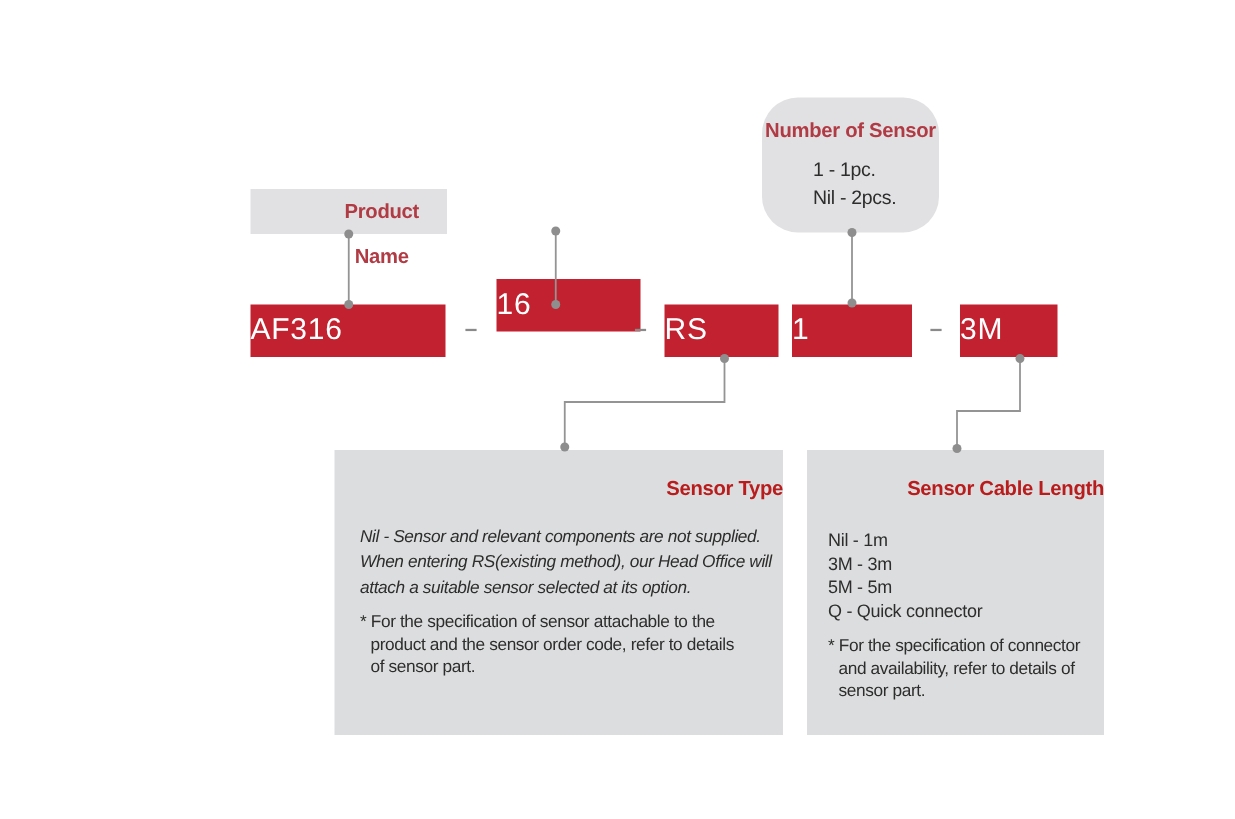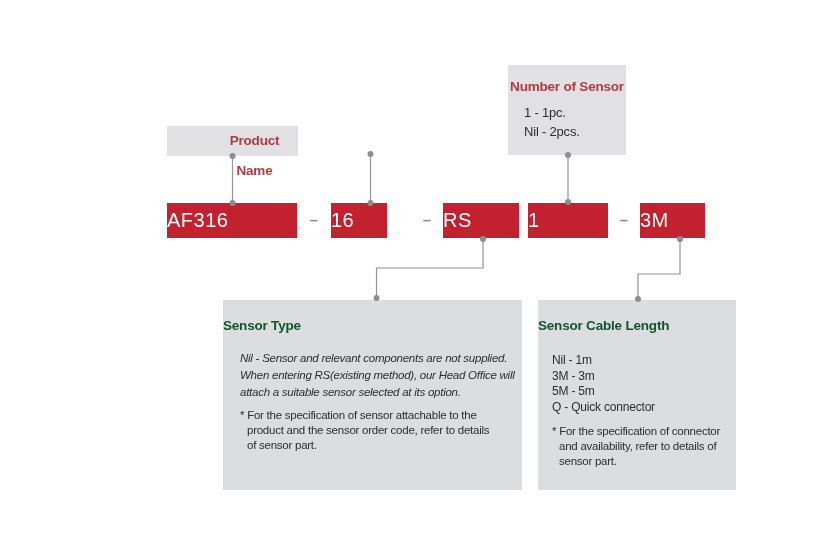--- a/index.html
+++ b/index.html
@@ -17,27 +17,27 @@
     height:35px;line-height:33px;text-align:center;color:#8a8a8a;
     font-size:15px;font-weight:bold;
   }
   
   .callout{background:#e1e1e3;}
   .callout .title{
     color:#b13b44;font-weight:bold;font-size:13.5px;text-align:center;
     letter-spacing:-0.2px;
   }
   .callout-single .title{line-height:30px;padding-left:44px;}
-  .callout-multi{padding-top:14px;}
+  .callout-multi{padding-top:14px;border-radius:24px;}
   .callout .values{margin-top:11px;text-align:center;font-size:13px;letter-spacing:-0.2px;}
-  .callout .opt-lines{margin-top:9px;padding-left:16px;font-size:13px;line-height:19px;letter-spacing:-0.2px;}
+  .callout .opt-lines{margin-top:9px;padding-left:34px;font-size:13px;line-height:19px;letter-spacing:-0.2px;}
   
   .panel{background:#dcddde;}
   .panel .title{
-    margin-top:18px;text-align:left;color:#14532d;font-weight:bold;
+    margin-top:18px;text-align:right;color:#b91c1c;font-weight:bold;
     font-size:13.5px;letter-spacing:-0.2px;
   }
   .panel .body{
     margin-top:17px;font-size:11.5px;line-height:17px;letter-spacing:-0.25px;
     white-space:nowrap;
     font-style:italic;
   }
   .panel-left .body{margin-left:17px;}
   .panel .options{margin-top:20px;margin-left:14px;font-size:12px;line-height:15.5px;letter-spacing:-0.2px;}
   .panel .note{font-size:11.5px;line-height:15px;letter-spacing:-0.25px;white-space:nowrap;}
@@ -59,21 +59,21 @@
   <div class="abs callout callout-multi" style="left:508px;top:65px;width:118px;height:90px;">
     <div class="title">Number of Sensor</div>
     <div class="opt-lines">
       <div>1 - 1pc.</div>
       <div>Nil - 2pcs.</div>
     </div>
   </div>
 
   <div class="abs code-box" style="left:167px;top:203px;width:130px;">AF316</div>
   <div class="abs dash-sep" style="left:297px;top:203px;width:34px;">–</div>
-  <div class="abs code-box" style="left:331px;top:203px;width:56px;">16</div>
+  <div class="abs code-box" style="left:331px;top:186px;width:96px;">16</div>
   <div class="abs dash-sep" style="left:411px;top:203px;width:32px;">–</div>
   <div class="abs code-box" style="left:443px;top:203px;width:76px;">RS</div>
   <div class="abs code-box" style="left:528px;top:203px;width:80px;">1</div>
   <div class="abs dash-sep" style="left:608px;top:203px;width:32px;">–</div>
   <div class="abs code-box" style="left:640px;top:203px;width:65px;">3M</div>
 
   <div class="abs panel panel-left" style="left:223px;top:300px;width:299px;height:190px;">
     <div class="title">Sensor Type</div>
     <div class="body">
       <div>Nil - Sensor and relevant components are not supplied.</div>

